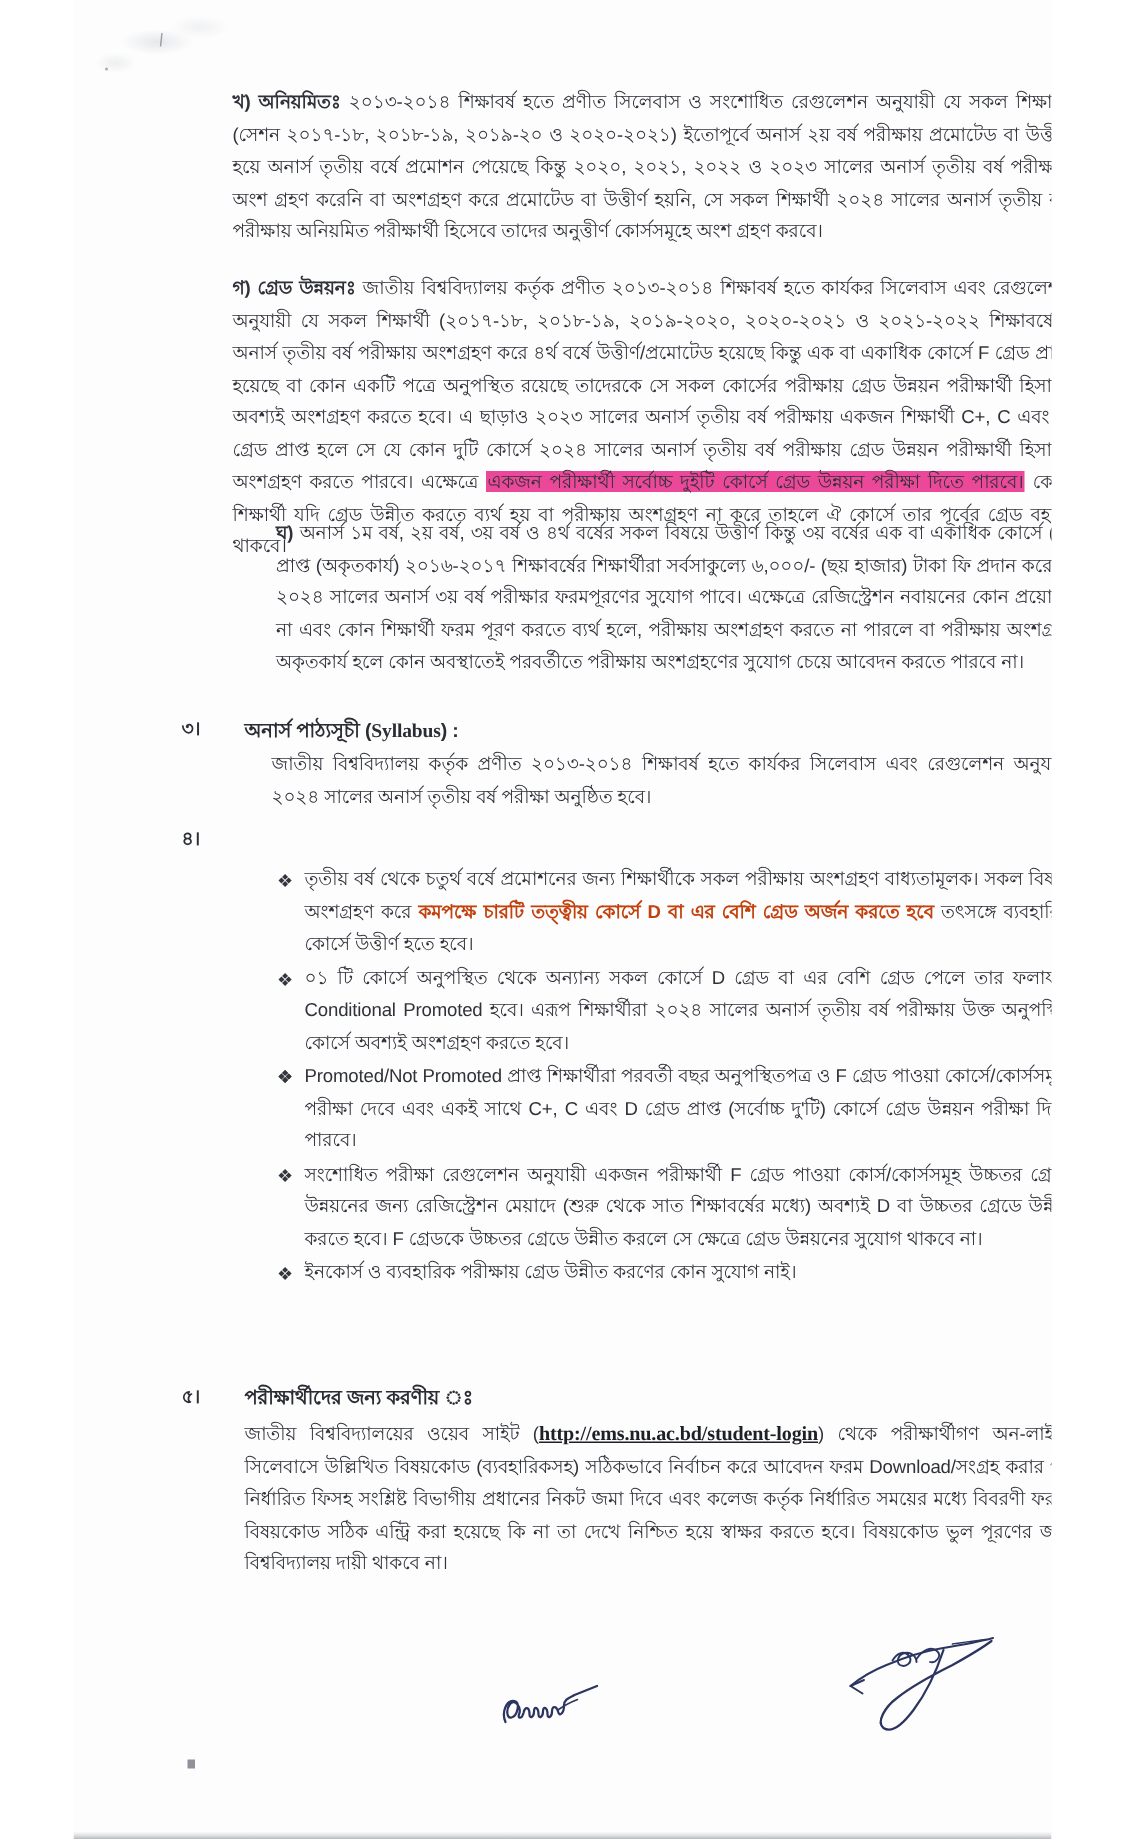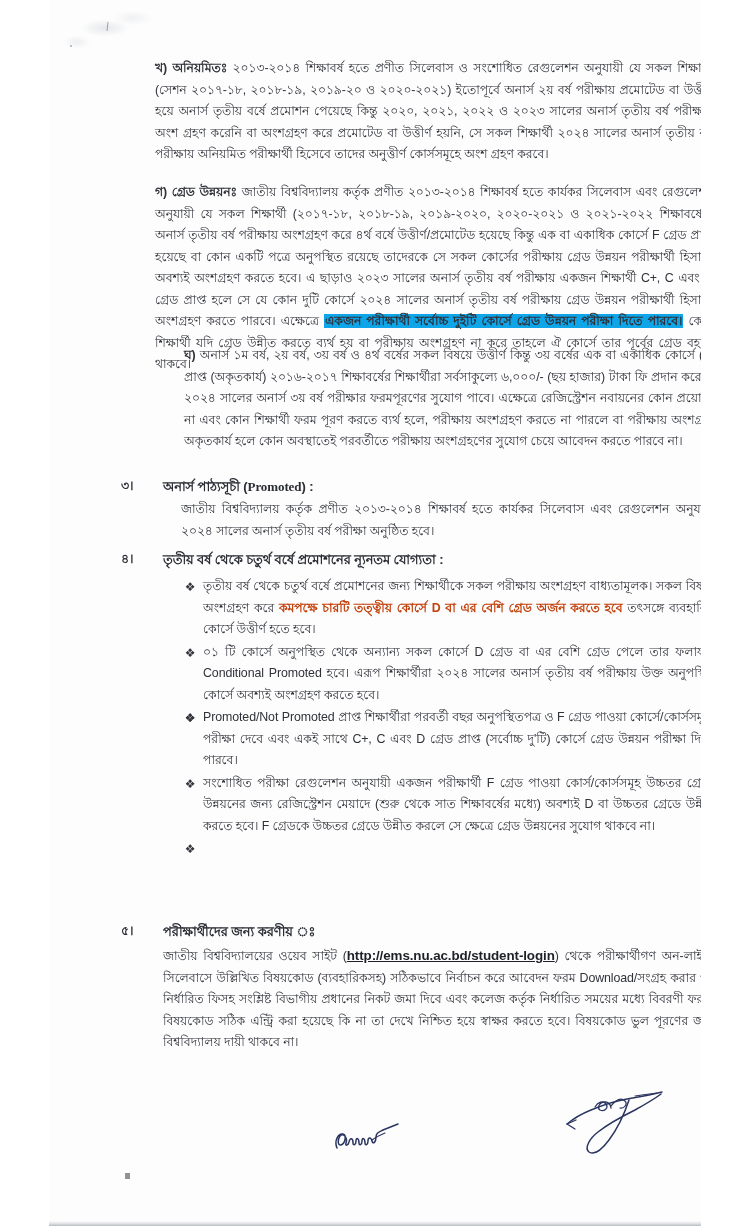--- a/index.html
+++ b/index.html
@@ -142,26 +142,26 @@
     width: 14px;
     text-align: center;
     color: #34363e;
     font-size: 12px;
     line-height: 21px;
   }
 
   b, strong { font-weight: bold; color: #c2410c; }
 
   .hl {
-    background: #0ea5e9;
+    background: #ec4899;
     padding: 0 1px;
-    font-weight: bold;
+    font-weight: normal;
   }
   .ul-link {
-    font-family: Liberation Sans, sans-serif;
+    font-family: Liberation Serif, serif;
     font-weight: bold;
     text-decoration: underline;
     color: #1e2028;
     font-size: 13.4px;
   }
 
   
   .sig {
     position: absolute;
   }
@@ -187,29 +187,28 @@
       <span class="lead">গ) গ্রেড উন্নয়নঃ</span><span> জাতীয় বিশ্ববিদ্যালয় কর্তৃক প্রণীত ২০১৩-২০১৪ শিক্ষাবর্ষ হতে কার্যকর সিলেবাস এবং রেগুলেশন অনুযায়ী যে সকল শিক্ষার্থী (২০১৭-১৮, ২০১৮-১৯, ২০১৯-২০২০, ২০২০-২০২১ ও ২০২১-২০২২ শিক্ষাবর্ষের) অনার্স তৃতীয় বর্ষ পরীক্ষায় অংশগ্রহণ করে ৪র্থ বর্ষে উত্তীর্ণ/প্রমোটেড হয়েছে কিন্তু এক বা একাধিক কোর্সে F গ্রেড প্রাপ্ত হয়েছে বা কোন একটি পত্রে অনুপস্থিত রয়েছে তাদেরকে সে সকল কোর্সের পরীক্ষায় গ্রেড উন্নয়ন পরীক্ষার্থী হিসাবে অবশ্যই অংশগ্রহণ করতে হবে। এ ছাড়াও ২০২৩ সালের অনার্স তৃতীয় বর্ষ পরীক্ষায় একজন শিক্ষার্থী C+, C এবং D গ্রেড প্রাপ্ত হলে সে যে কোন দুটি কোর্সে ২০২৪ সালের অনার্স তৃতীয় বর্ষ পরীক্ষায় গ্রেড উন্নয়ন পরীক্ষার্থী হিসাবে অংশগ্রহণ করতে পারবে। এক্ষেত্রে </span><span class="hl">একজন পরীক্ষার্থী সর্বোচ্চ দুইটি কোর্সে গ্রেড উন্নয়ন পরীক্ষা দিতে পারবে।</span><span> কোন শিক্ষার্থী যদি গ্রেড উন্নীত করতে ব্যর্থ হয় বা পরীক্ষায় অংশগ্রহণ না করে তাহলে ঐ কোর্সে তার পূর্বের গ্রেড বহাল থাকবে।</span>
     </div>
 
     <div class="para bn" style="top:345px;margin-left:29px;">
       <span class="lead">ঘ) </span><span>অনার্স ১ম বর্ষ, ২য় বর্ষ, ৩য় বর্ষ ও ৪র্থ বর্ষের সকল বিষয়ে উত্তীর্ণ কিন্তু ৩য় বর্ষের এক বা একাধিক কোর্সে (F) গ্রেড প্রাপ্ত (অকৃতকার্য) ২০১৬-২০১৭ শিক্ষাবর্ষের শিক্ষার্থীরা সর্বসাকুল্যে ৬,০০০/- (ছয় হাজার) টাকা ফি প্রদান করে শুধুমাত্র ২০২৪ সালের অনার্স ৩য় বর্ষ পরীক্ষার ফরমপূরণের সুযোগ পাবে। এক্ষেত্রে রেজিস্ট্রেশন নবায়নের কোন প্রয়োজন হবে না এবং কোন শিক্ষার্থী ফরম পূরণ করতে ব্যর্থ হলে, পরীক্ষায় অংশগ্রহণ করতে না পারলে বা পরীক্ষায় অংশগ্রহণ করে অকৃতকার্য হলে কোন অবস্থাতেই পরবর্তীতে পরীক্ষায় অংশগ্রহণের সুযোগ চেয়ে আবেদন করতে পারবে না।</span>
     </div>
 
     <div class="numbered" style="top:476px;">
       <div class="num-row">
         <div class="num-label bn">৩।</div>
-        <div class="num-title bn"><span>অনার্স পাঠ্যসূচী (</span><span class="en">Promoted</span><span>) :</span></div>
+        <div class="num-title bn"><span>অনার্স পাঠ্যসূচী (</span><span class="en">Syllabus</span><span>) :</span></div>
       </div>
       <div class="num-body bn" style="margin-left:60px;width:534px;">জাতীয় বিশ্ববিদ্যালয় কর্তৃক প্রণীত ২০১৩-২০১৪ শিক্ষাবর্ষ হতে কার্যকর সিলেবাস এবং রেগুলেশন অনুযায়ী ২০২৪ সালের অনার্স তৃতীয় বর্ষ পরীক্ষা অনুষ্ঠিত হবে।</div>
     </div>
 
     <div class="numbered" style="top:549px;">
       <div class="num-row">
         <div class="num-label bn">৪।</div>
-        <div class="num-title bn">তৃতীয় বর্ষ থেকে চতুর্থ বর্ষে প্রমোশনের ন্যূনতম যোগ্যতা :</div>
       </div>
       <div class="num-body" style="margin-left:62px;width:532px;margin-top:6px;">
         <ul class="bullets">
           <li class="bn">
             <span class="bullet-glyph">❖</span>
             <span>তৃতীয় বর্ষ থেকে চতুর্থ বর্ষে প্রমোশনের জন্য শিক্ষার্থীকে সকল পরীক্ষায় অংশগ্রহণ বাধ্যতামূলক। সকল বিষয়ে অংশগ্রহণ করে </span><b>কমপক্ষে চারটি তত্ত্বীয় কোর্সে D বা এর বেশি গ্রেড অর্জন করতে হবে</b><span> তৎসঙ্গে ব্যবহারিক কোর্সে উত্তীর্ণ হতে হবে।</span>
           </li>
           <li class="bn">
             <span class="bullet-glyph">❖</span>
             <span>০১ টি কোর্সে অনুপস্থিত থেকে অন্যান্য সকল কোর্সে D গ্রেড বা এর বেশি গ্রেড পেলে তার ফলাফল Conditional Promoted হবে। এরূপ শিক্ষার্থীরা ২০২৪ সালের অনার্স তৃতীয় বর্ষ পরীক্ষায় উক্ত অনুপস্থিত কোর্সে অবশ্যই অংশগ্রহণ করতে হবে।</span>
@@ -220,20 +219,21 @@
           <li class="bn">
             <span class="bullet-glyph">❖</span>
             <span>Promoted/Not Promoted প্রাপ্ত শিক্ষার্থীরা পরবর্তী বছর অনুপস্থিতপত্র ও F গ্রেড পাওয়া কোর্সে/কোর্সসমূহে পরীক্ষা দেবে এবং একই সাথে C+, C এবং D গ্রেড প্রাপ্ত (সর্বোচ্চ দু'টি) কোর্সে গ্রেড উন্নয়ন পরীক্ষা দিতে পারবে।</span>
           </li>
           <li class="bn">
             <span class="bullet-glyph">❖</span>
             <span>সংশোধিত পরীক্ষা রেগুলেশন অনুযায়ী একজন পরীক্ষার্থী F গ্রেড পাওয়া কোর্স/কোর্সসমূহ উচ্চতর গ্রেডে উন্নয়নের জন্য রেজিস্ট্রেশন মেয়াদে (শুরু থেকে সাত শিক্ষাবর্ষের মধ্যে) অবশ্যই D বা উচ্চতর গ্রেডে উন্নীত করতে হবে। F গ্রেডকে উচ্চতর গ্রেডে উন্নীত করলে সে ক্ষেত্রে গ্রেড উন্নয়নের সুযোগ থাকবে না।</span>
           </li>
           <li class="bn">
             <span class="bullet-glyph">❖</span>
+            <span>ইনকোর্স ও ব্যবহারিক পরীক্ষায় গ্রেড উন্নীত করণের কোন সুযোগ নাই।</span>
           </li>
         </ul>
       </div>
     </div>
 
     <div class="numbered" style="top:921px;">
       <div class="num-row">
         <div class="num-label bn">৫।</div>
         <div class="num-title bn">পরীক্ষার্থীদের জন্য করণীয় ঃ</div>
       </div>

